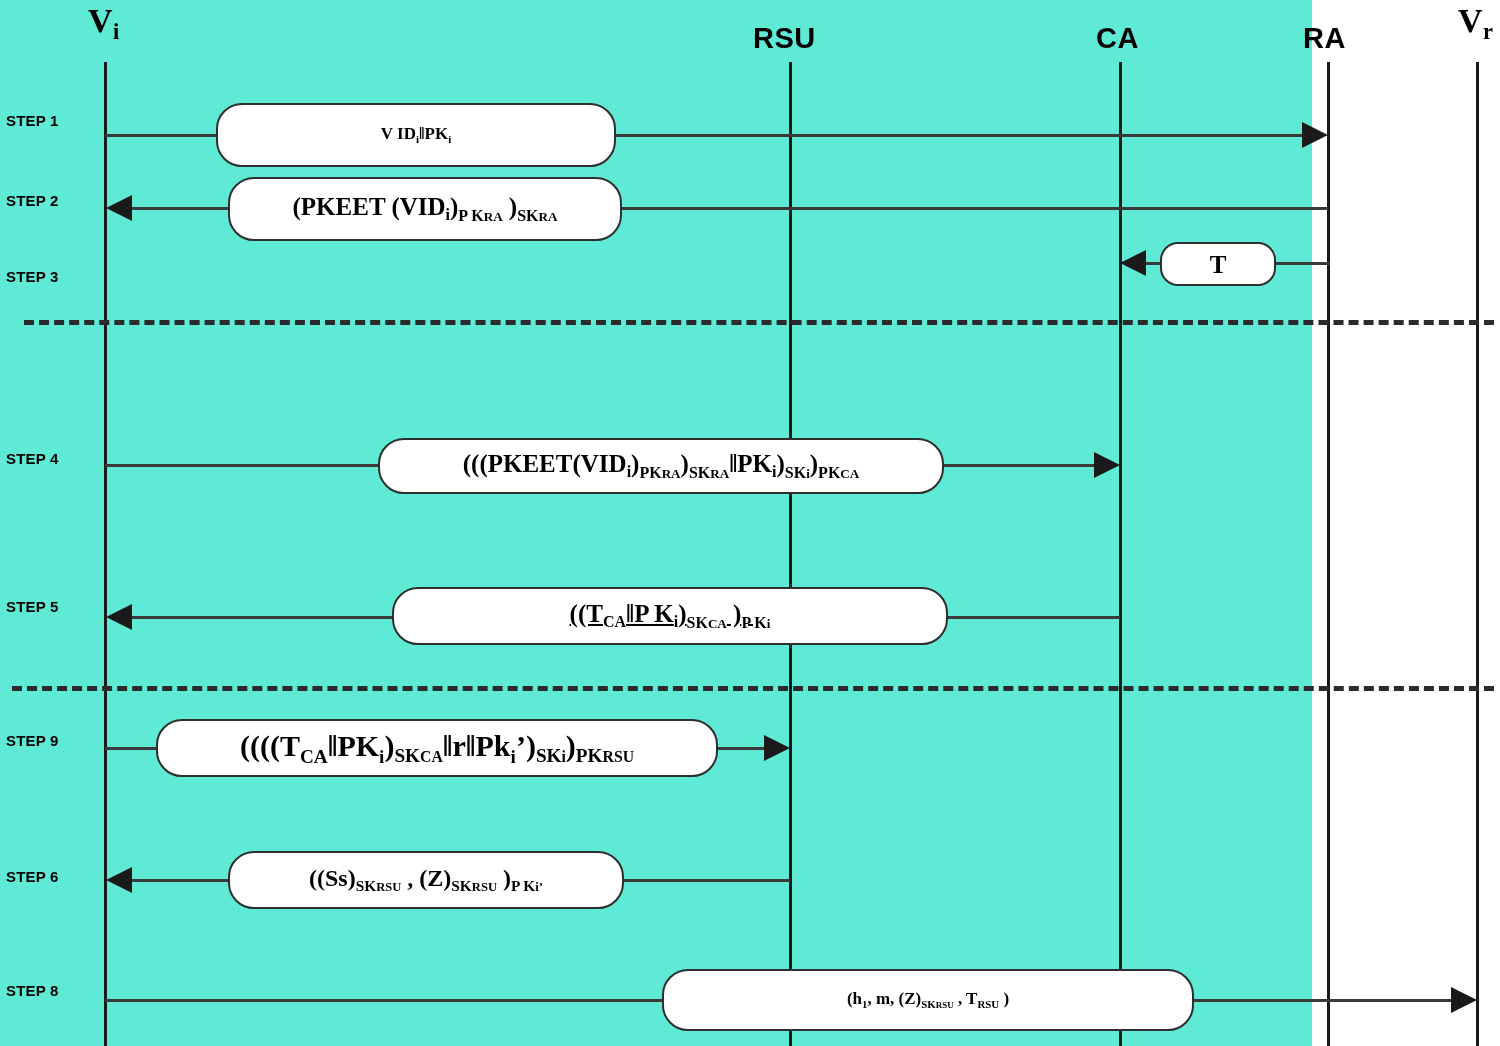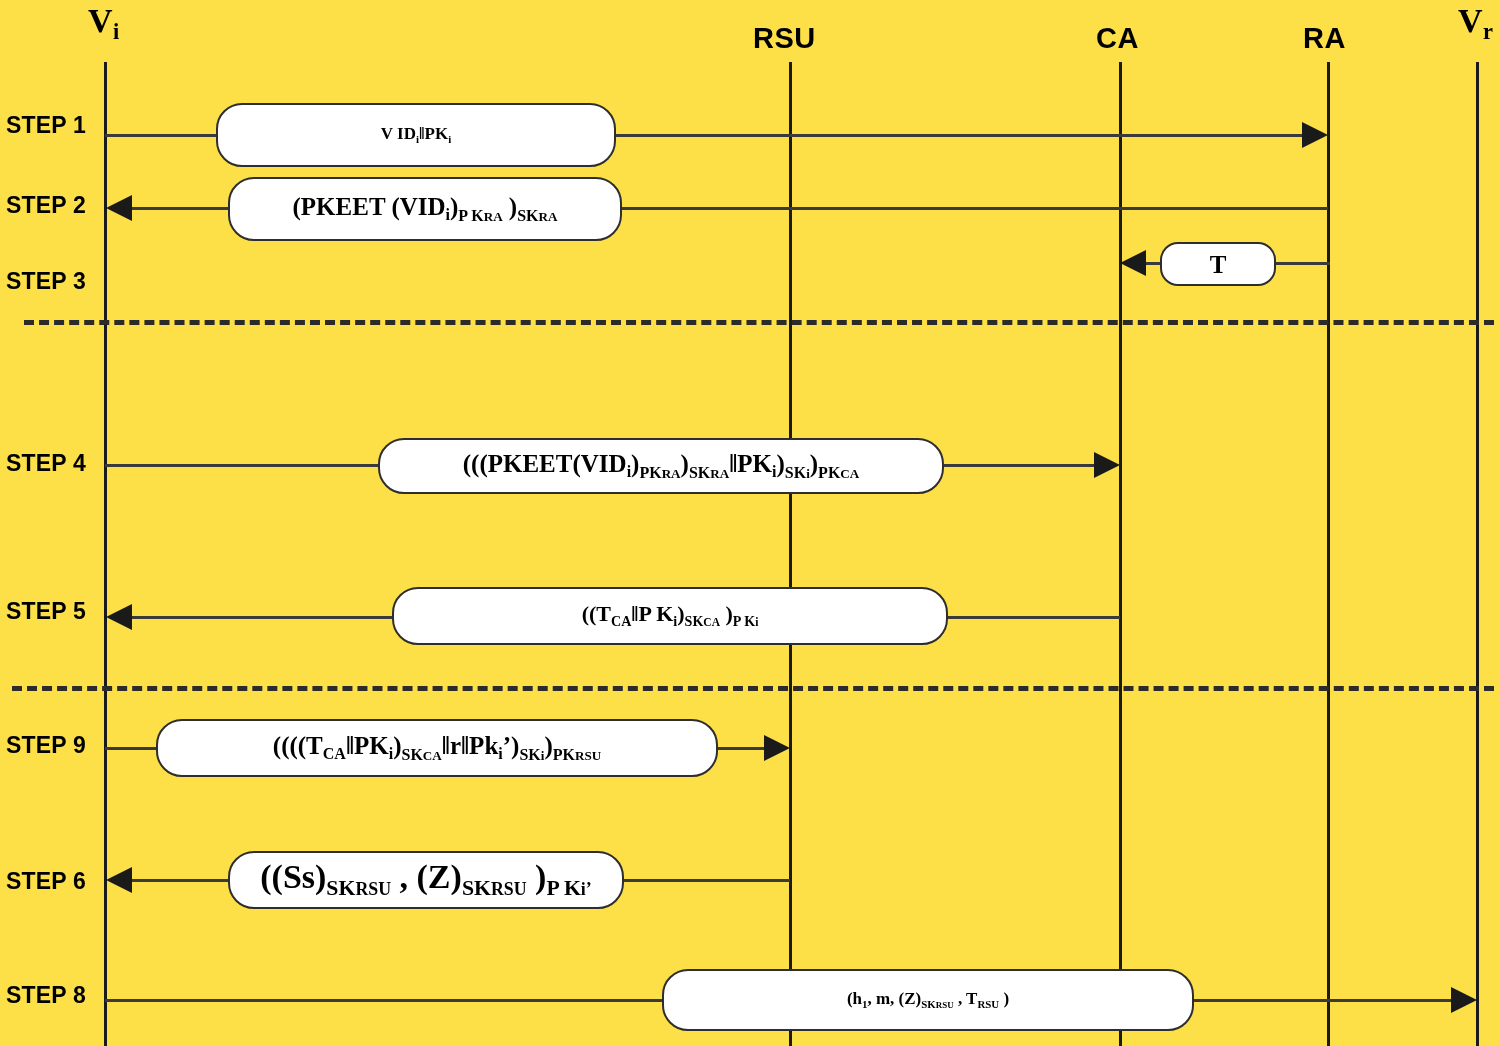--- a/index.html
+++ b/index.html
@@ -1,28 +1,28 @@
 <!DOCTYPE html>
 <html><head>
 <meta charset="utf-8">
 <style>
   html,body{margin:0;padding:0;background:#ffffff;}
   body{width:1500px;height:1046px;overflow:hidden;font-family:"Liberation Serif",serif;}
-  #stage{position:relative;width:1500px;height:1046px;background:#fde047;}
+  #stage{position:relative;width:1312px;height:1046px;background:#5eead4;}
 
   
   .lifeline{position:absolute;width:3px;background:#1a1a1a;}
   .actor-label{position:absolute;font-family:"Liberation Serif",serif;font-weight:bold;
                color:#000;white-space:nowrap;letter-spacing:.5px;}
   .actor-label.sans{font-family:"Liberation Sans",sans-serif;}
   .actor-label .sub{font-size:.66em;vertical-align:-.30em;font-weight:bold;}
 
   
   .step-label{position:absolute;font-family:"Liberation Sans",sans-serif;font-weight:bold;
-              font-size:23px;color:#000;white-space:nowrap;letter-spacing:.2px;}
+              font-size:15px;color:#000;white-space:nowrap;letter-spacing:.2px;}
 
   
   .msg-line{position:absolute;height:3px;background:#3a3a3a;}
   .arrow-head{position:absolute;width:0;height:0;}
   .arrow-head.right{border-top:13px solid transparent;border-bottom:13px solid transparent;
                     border-left:26px solid #1a1a1a;}
   .arrow-head.left{border-top:13px solid transparent;border-bottom:13px solid transparent;
                    border-right:26px solid #1a1a1a;}
 
   
@@ -108,37 +108,37 @@
   <div class="arrow-head right" style="left:1094px;top:452px;"></div>
   <div class="msg-box" style="left:378px;top:438px;width:566px;height:56px;">
     <span class="msg-text" style="font-size:25px;">
       (((PKEET(VID<sub>i</sub>)<sub>PK<span class="sm">RA</span></sub>)<sub>SK<span class="sm">RA</span></sub>‖PK<sub>i</sub>)<sub>SK<span class="sm">i</span></sub>)<sub>PK<span class="sm">CA</span></sub>
     </span>
   </div>
 
   <div class="msg-line" style="left:128px;top:616px;width:992px;"></div>
   <div class="arrow-head left" style="left:106px;top:604px;"></div>
   <div class="msg-box" style="left:392px;top:587px;width:556px;height:58px;">
-    <span class="msg-text" style="font-size:22px;">
+    <span class="msg-text" style="font-size:25px;text-decoration:underline;">
       ((T<sub>CA</sub>‖P K<sub>i</sub>)<sub>SK<span class="sm">CA</span></sub> )<sub>P K<span class="sm">i</span></sub>
     </span>
   </div>
 
   <div class="msg-line" style="left:105px;top:747px;width:662px;"></div>
   <div class="arrow-head right" style="left:764px;top:735px;"></div>
   <div class="msg-box" style="left:156px;top:719px;width:562px;height:58px;">
-    <span class="msg-text" style="font-size:25px;">
+    <span class="msg-text" style="font-size:30px;">
       ((((T<sub>CA</sub>‖PK<sub>i</sub>)<sub>SK<span class="sm">CA</span></sub>‖r‖Pk<sub>i</sub>’)<sub>SK<span class="sm">i</span></sub>)<sub>PK<span class="sm">RSU</span></sub>
     </span>
   </div>
 
   <div class="msg-line" style="left:128px;top:879px;width:662px;"></div>
   <div class="arrow-head left" style="left:106px;top:867px;"></div>
   <div class="msg-box" style="left:228px;top:851px;width:396px;height:58px;">
-    <span class="msg-text" style="font-size:34px;">
+    <span class="msg-text" style="font-size:24px;">
       ((Ss)<sub>SK<span class="sm">RSU</span></sub> , (Z)<sub>SK<span class="sm">RSU</span></sub> )<sub>P K<span class="sm">i’</span></sub>
     </span>
   </div>
 
   <div class="msg-line" style="left:105px;top:999px;width:1350px;"></div>
   <div class="arrow-head right" style="left:1451px;top:987px;"></div>
   <div class="msg-box" style="left:662px;top:969px;width:532px;height:62px;">
     <span class="msg-text" style="font-size:17px;">
       (h<sub>1</sub>, m, (Z)<sub>SK<span class="sm">RSU</span></sub> , T<sub>RSU</sub> )
     </span>

